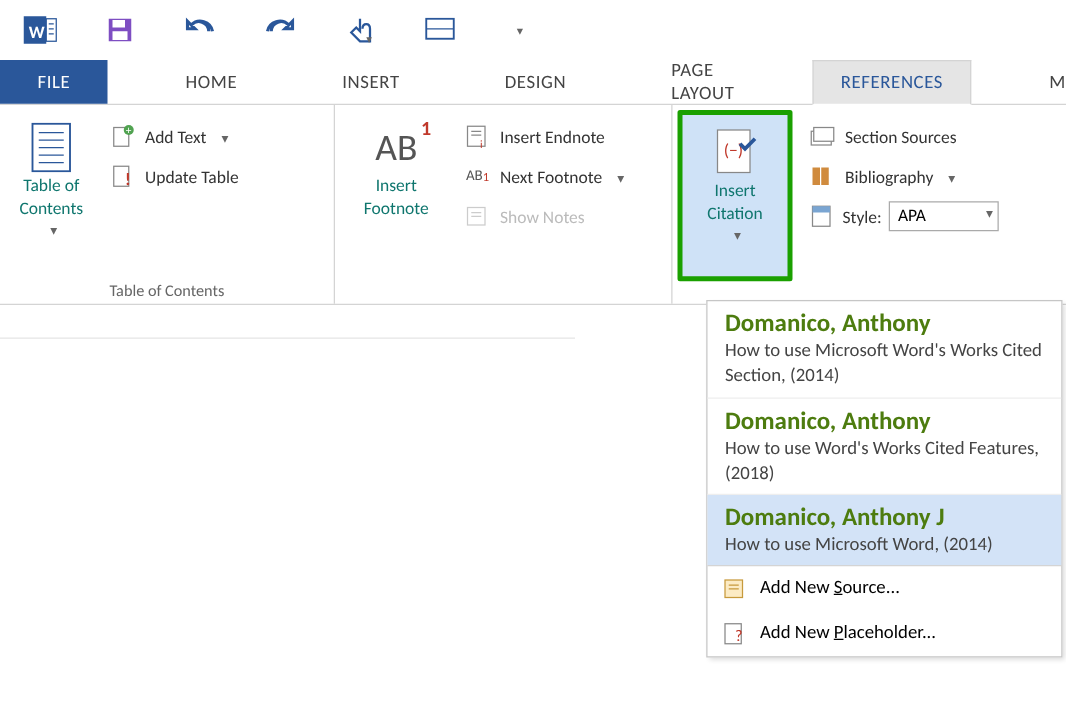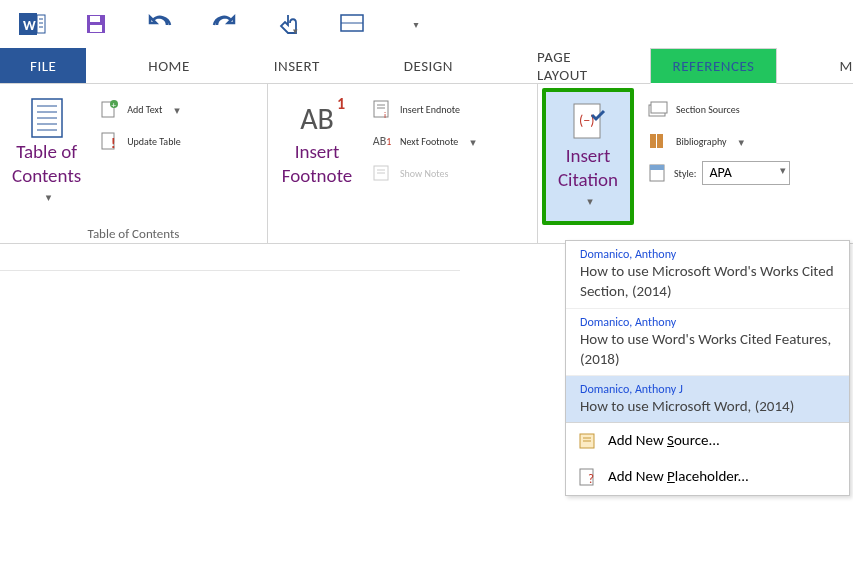--- a/index.html
+++ b/index.html
@@ -6,56 +6,56 @@
   body { width: 853px; height: 563px; background: #fff; font-size: 14px; overflow: hidden; }
 
   
   .qat { height: 48px; background: #fff; display: flex; align-items: center; padding-left: 18px; gap: 36px; }
   .qat .ico { width: 28px; height: 28px; display: flex; align-items: center; justify-content: center; color: #2a579a; }
 
   
   .tabs { height: 36px; display: flex; align-items: stretch; border-bottom: 1px solid #d4d4d4; gap: 40px; }
   .tab { padding: 0 22px; display: flex; align-items: center; font-size: 15px; color: #444; cursor: pointer; letter-spacing: 0.5px; }
   .tab.file { background: #2a579a; color: #fff; padding: 0 30px; }
-  .tab.active { border: 1px solid #d4d4d4; border-bottom: 1px solid #fff; color: #2a579a; margin-bottom: -1px; background: #22c55e; }
+  .tab.active { border: 1px solid #d4d4d4; border-bottom: 1px solid #fff; color: #2a579a; margin-bottom: -1px; background: #e5e5e5; }
 
   
   .ribbon { height: 160px; border-bottom: 1px solid #d4d4d4; display: flex; }
   .group { border-right: 1px solid #d4d4d4; display: flex; flex-direction: column; padding: 4px 4px 0 4px; }
   .group-body { flex: 1; display: flex; gap: 4px; }
   .group-label { font-size: 13px; color: #666; text-align: center; padding: 4px 0 2px 0; position: relative; }
   .group-label .launcher { position: absolute; right: 4px; bottom: 4px; font-size: 10px; color: #888; }
 
   .vbtn { display: flex; flex-direction: column; align-items: center; justify-content: flex-start; padding: 4px 8px; text-align: center; min-width: 74px; cursor: pointer; }
   .vbtn .ic { width: 44px; height: 44px; margin-top: 4px; display: flex; align-items: center; justify-content: center; }
-  .vbtn .lbl { font-size: 19px; color: #701a75; line-height: 1.25; }
+  .vbtn .lbl { font-size: 14px; color: #0f766e; line-height: 1.25; }
   .vbtn .car::after { content: "▾"; color: #666; font-size: 11px; margin-left: 4px; }
 
   .hbtn { display: flex; align-items: center; gap: 8px; padding: 2px 6px; cursor: pointer; height: 30px; }
   .hbtn .ic { width: 20px; height: 20px; display: flex; align-items: center; justify-content: center; }
-  .hbtn .lbl { font-size: 10px; color: #333; white-space: nowrap; }
+  .hbtn .lbl { font-size: 14px; color: #333; white-space: nowrap; }
   .hbtn.disabled .lbl { color: #bbb; }
   .hbtn .car::after { content: "▾"; color: #666; font-size: 11px; margin-left: 4px; }
 
   .col { display: flex; flex-direction: column; gap: 2px; justify-content: flex-start; }
 
   
   .insert-citation { background: #cfe2f7; border: 4px solid #1aa000; border-radius: 2px; padding: 4px 6px; min-width: 92px; }
 
   
   .style-row { display: flex; align-items: center; gap: 6px; }
   .style-select { border: 1px solid #aaa; padding: 2px 18px 2px 6px; font-size: 14px; height: 24px; position: relative; min-width: 88px; }
   .style-select::after { content: "▾"; position: absolute; right: 4px; top: 2px; color: #666; font-size: 11px; }
 
   
   .menu { position: absolute; top: 240px; left: 565px; width: 285px; background: #fff; border: 1px solid #c6c6c6; box-shadow: 2px 2px 4px rgba(0,0,0,0.15); }
   .menu .cite { padding: 6px 14px; border-bottom: 1px solid #eee; cursor: pointer; }
   .menu .cite:last-of-type { border-bottom: none; }
   .menu .cite.hl { background: #d3e3f7; }
-  .menu .cite .author { font-weight: 400; color: #1d4ed8; font-size: 12px; }
+  .menu .cite .author { font-weight: 700; color: #4d7c0f; font-size: 20px; }
   .menu .cite .title  { color: #444; font-size: 15px; line-height: 1.35; }
   .menu .sep { border-top: 1px solid #d4d4d4; }
   .menu .action { display: flex; align-items: flex-start; gap: 10px; padding: 8px 12px; cursor: pointer; font-size: 15px; }
   .menu .action .ic { width: 20px; height: 20px; display:flex; align-items:center; justify-content:center; }
   .menu .action u { text-decoration: underline; }
 
   
   .doc-area { position: absolute; top: 270px; left: 0; width: 460px; height: 293px; background: #fff; border-top: 1px solid #e5e5e5; }
 
   

